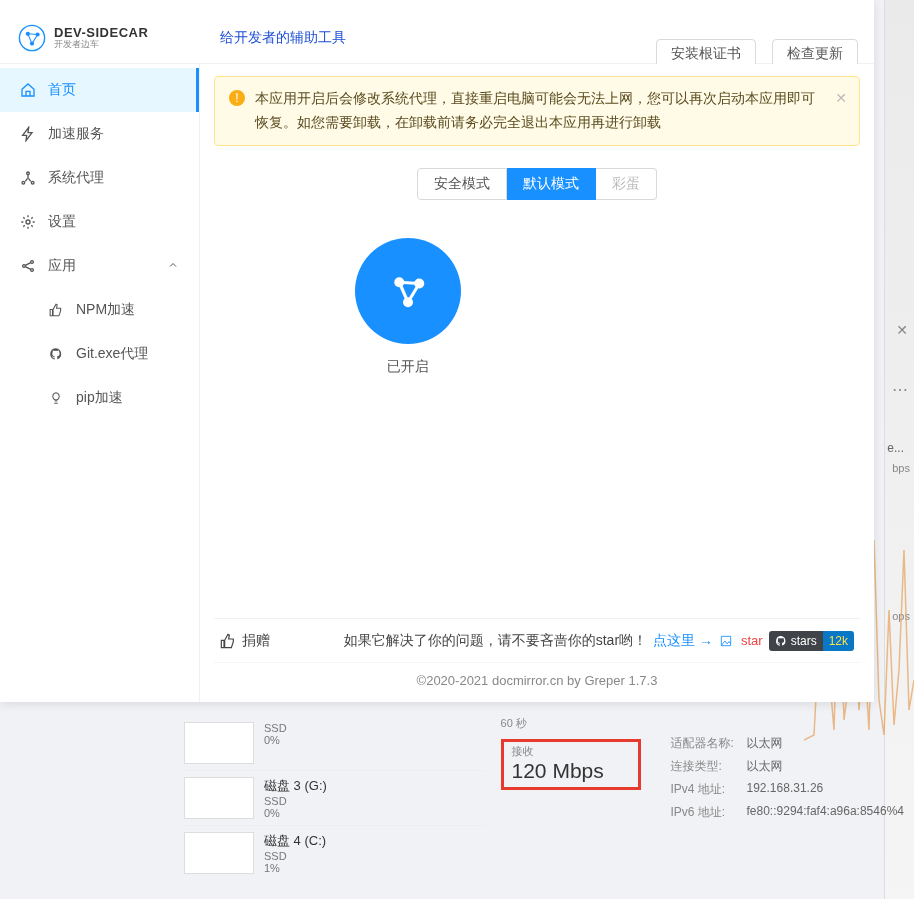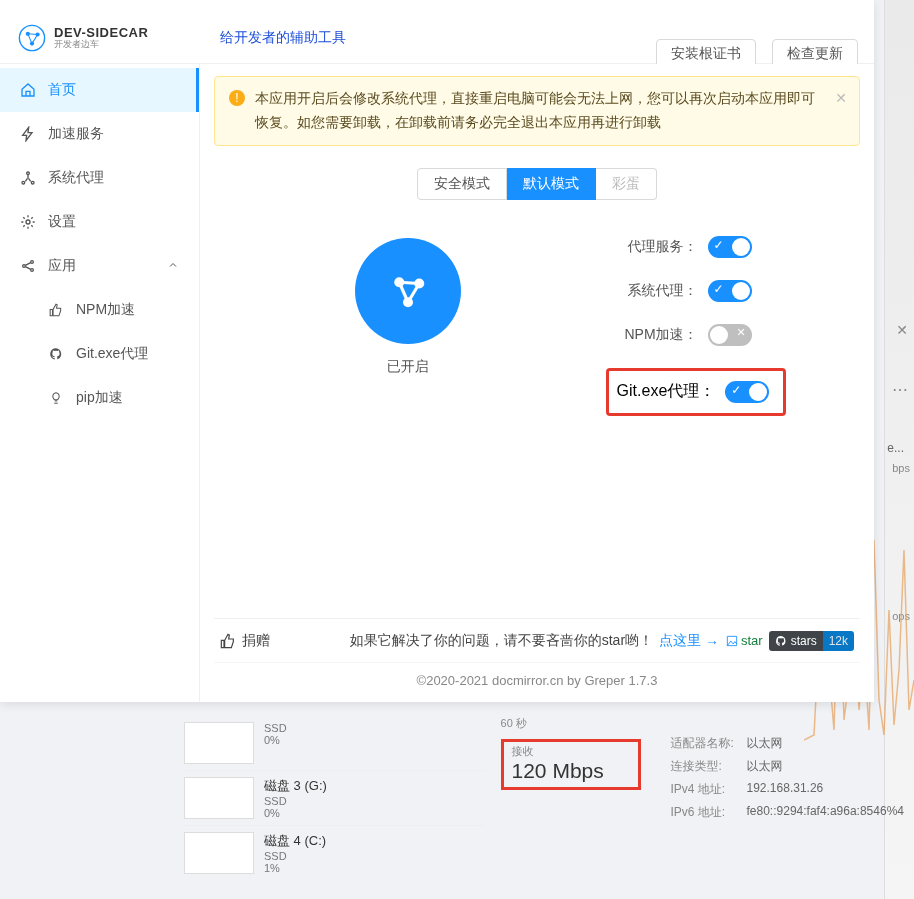--- a/index.html
+++ b/index.html
@@ -55,25 +55,25 @@
 .switch.off::after { left: 2px; }
 .switch.on::before { content: "✓"; color: #fff; position: absolute; left: 6px; top: 2px; font-size: 12px; }
 .switch.off::before { content: "✕"; color: #fff; position: absolute; right: 6px; top: 2px; font-size: 11px; }
 .red-box { border: 3px solid #e73a2e; border-radius: 4px; padding: 10px 8px; margin-left: -6px; width: 180px; display: flex; align-items: center; gap: 10px; }
 .red-box .lab { width: auto; text-align: left; }
 
 .bottom-bar { display: flex; align-items: center; height: 44px; border-top: 1px solid #f0f0f0; padding: 0 6px; font-size: 14px; color: #444; margin-top: auto; }
 .donate { display: inline-flex; align-items: center; gap: 6px; cursor: pointer; }
 .bottom-right { margin-left: auto; display: flex; align-items: center; gap: 6px; }
 .star-link { color: #1890ff; cursor: pointer; }
-.img-broken { display: inline-flex; align-items: center; gap: 2px; color: #15803d; font-size: 13px; }
+.img-broken { display: inline-flex; align-items: center; gap: 8px; color: #ef4444; font-size: 13px; }
 .img-broken svg { width: 14px; height: 14px; }
 .gh-badge { display: inline-flex; align-items: center; font-size: 12px; }
 .gh-badge .gh-l { background: #404448; color: #fff; padding: 3px 6px; display: inline-flex; align-items: center; gap: 4px; border-radius: 3px 0 0 3px; }
-.gh-badge .gh-r { background: #0777c6; color: #e5e5e5; padding: 3px 6px; border-radius: 0 3px 3px 0; }
+.gh-badge .gh-r { background: #0777c6; color: #fde047; padding: 3px 6px; border-radius: 0 3px 3px 0; }
 
 .footer { text-align: center; font-size: 13px; color: #888; padding: 10px 0 14px; border-top: 1px solid #f5f5f5; }
 
 
 .bg-panel { position: absolute; left: 184px; top: 716px; width: 720px; font-size: 12px; color: #555; display: flex; }
 .disks { width: 310px; }
 .disk-row { display: flex; gap: 10px; padding: 6px 0; border-top: 1px solid #eee; }
 .disk-thumb { width: 70px; height: 42px; border: 1px solid #ddd; background: #fff; }
 .disk-info .dname { font-size: 13px; color: #333; }
 .disk-info .dsub { font-size: 11px; color: #777; }
@@ -236,38 +236,20 @@
               <circle cx="29" cy="14" r="4" fill="#fff"></circle>
               <circle cx="20" cy="29" r="4" fill="#fff"></circle>
               <line x1="13" y1="13" x2="29" y2="14" stroke="#fff" stroke-width="2.5"></line>
               <line x1="13" y1="13" x2="20" y2="29" stroke="#fff" stroke-width="2.5"></line>
               <line x1="29" y1="14" x2="20" y2="29" stroke="#fff" stroke-width="2.5"></line>
             </svg>
           </div>
           <div class="circle-label">已开启</div>
         </div>
 
-        <div class="center-right">
-          <div class="switch-row">
-            <span class="lab">代理服务：</span>
-            <span class="switch on"></span>
-          </div>
-          <div class="switch-row">
-            <span class="lab">系统代理：</span>
-            <span class="switch on"></span>
-          </div>
-          <div class="switch-row">
-            <span class="lab">NPM加速：</span>
-            <span class="switch off"></span>
-          </div>
-          <div class="red-box">
-            <span class="lab">Git.exe代理：</span>
-            <span class="switch on"></span>
-          </div>
-        </div>
       </div>
 
       <div class="bottom-bar">
         <span class="donate">
           <svg width="16" height="16" viewBox="0 0 24 24">
               <path d="M7 22V11l5-9 2 1-1 6h7v4l-3 9z M2 11h4v11H2z" fill="none" stroke="currentColor" stroke-width="1.8"></path>
             </svg>
           <span>捐赠</span>
         </span>
         <div class="bottom-right">

